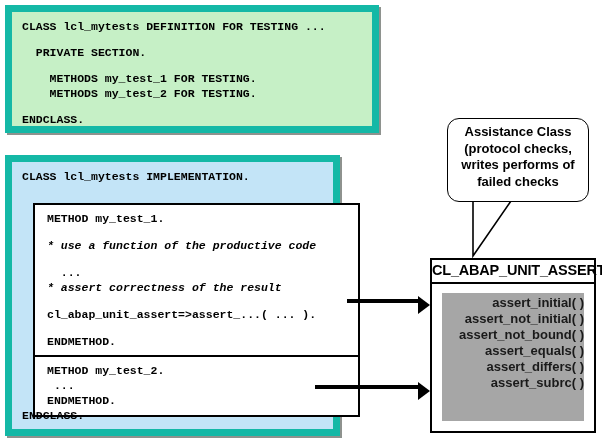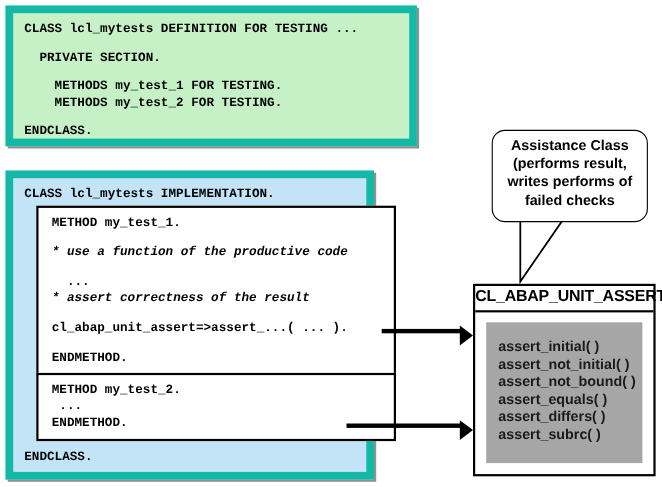--- a/index.html
+++ b/index.html
@@ -66,20 +66,21 @@
   .method-box {
     position: absolute;
     box-sizing: border-box;
     background: #ffffff;
     border: 2px solid #000000;
     font-family: "Liberation Mono", monospace;
     font-weight: bold;
     font-size: 11.5px;
     color: #000000;
     padding: 8px 0 0 12px;
+    margin-top: 16px;
   }
   #method-box-1 {
     left: 21px;
     top: 25px;
     width: 327px;
     height: 155px;
   }
   #method-box-2 {
     left: 21px;
     top: 177px;
@@ -176,22 +177,23 @@
     white-space: pre;
     letter-spacing: -0.2px;
   }
   #class-methods {
     position: absolute;
     left: 10px;
     top: 33px;
     right: 10px;
     bottom: 10px;
     background: #a6a6a6;
-    padding: 14px 0 0 11px;
-    box-sizing: border-box;
+    padding: 2px 0 0 11px;
+    box-sizing: border-box;
+    text-align: right;
   }
   #class-methods .ln {
     font-family: "Liberation Sans", sans-serif;
     font-weight: bold;
     font-size: 13px;
     line-height: 16px;
     color: #1a1a1a;
     white-space: pre;
   }
 </style>
@@ -238,21 +240,21 @@
 <div class="arrow" id="arrow-assert"></div>
 <div class="arrow" id="arrow-method2"></div>
 
 <svg id="callout-tail" viewBox="0 0 90 64" preserveAspectRatio="none">
   <polygon points="30,2 70,2 30,60" fill="#ffffff" stroke="#000000" stroke-width="1.6"></polygon>
   <rect x="29" y="0" width="42" height="4" fill="#ffffff"></rect>
 </svg>
 
 <div id="callout">
   <div>Assistance Class</div>
-  <div>(performs result,</div>
+  <div>(protocol checks,</div>
   <div>writes performs of</div>
   <div>failed checks</div>
 </div>
 
 <div id="class-box">
   <div id="class-title">CL_ABAP_UNIT_ASSERT</div>
   <div id="class-methods">
     <div class="ln">assert_initial( )</div>
     <div class="ln">assert_not_initial( )</div>
     <div class="ln">assert_not_bound( )</div>

